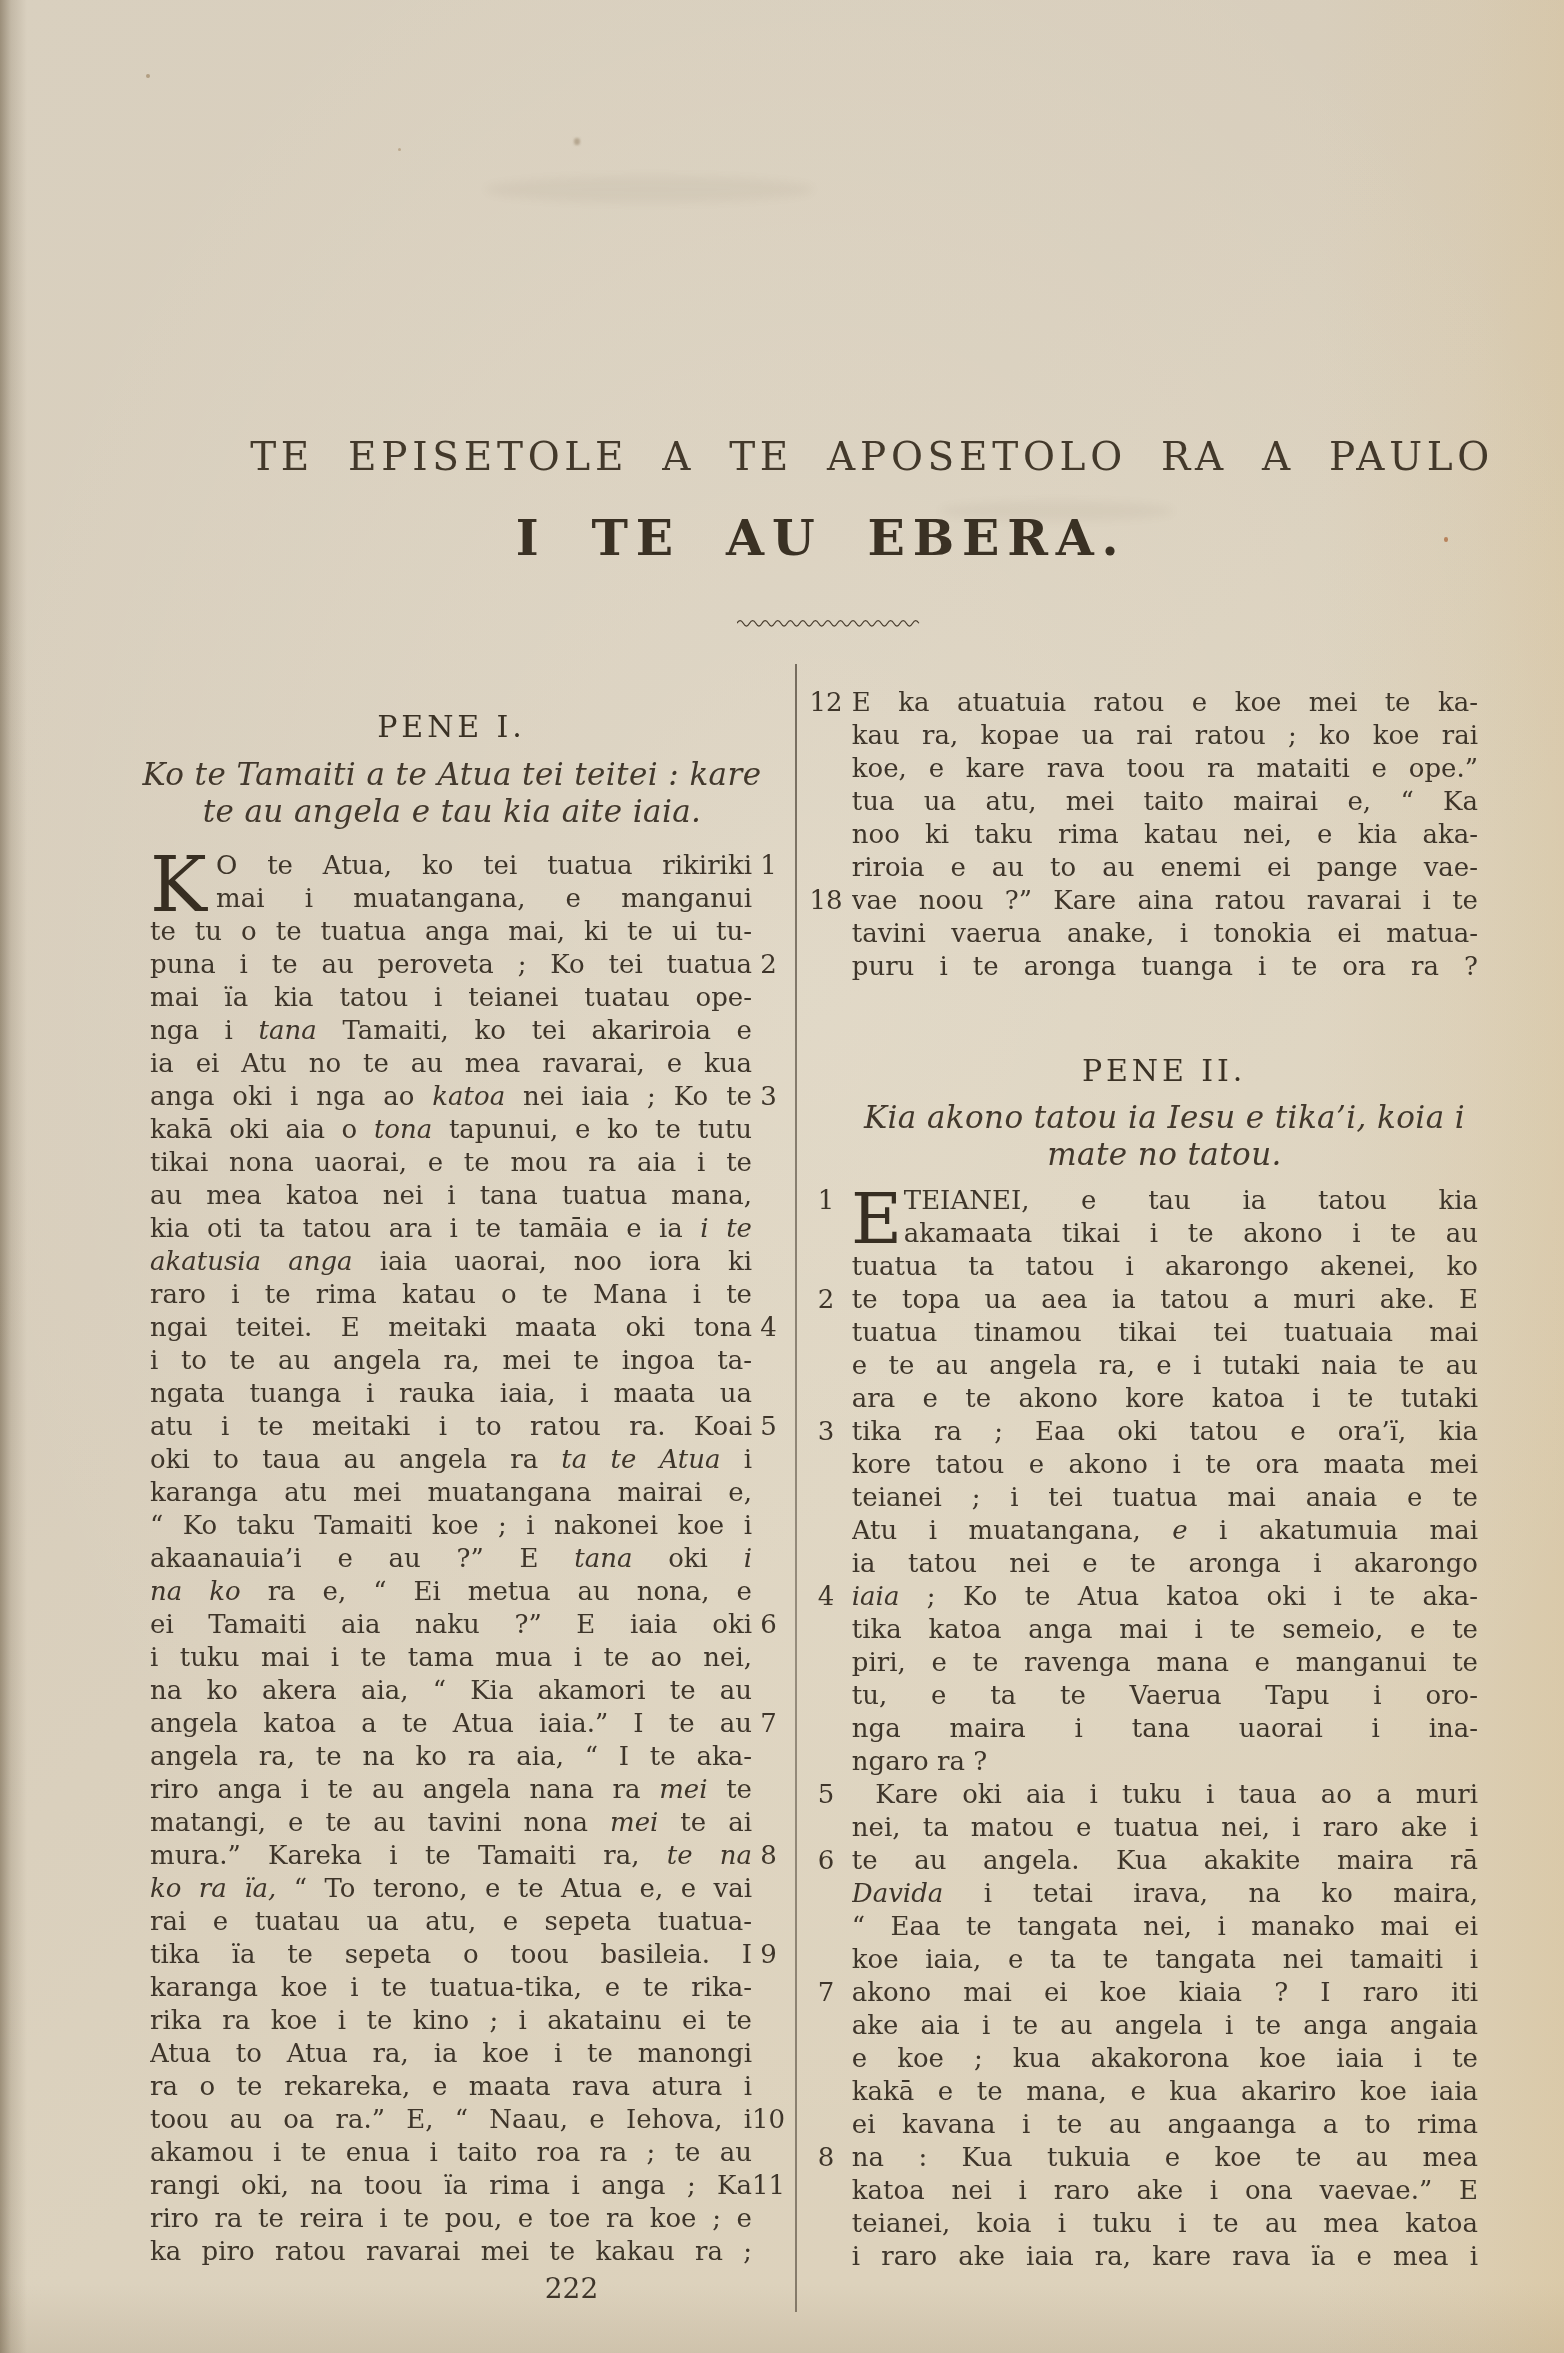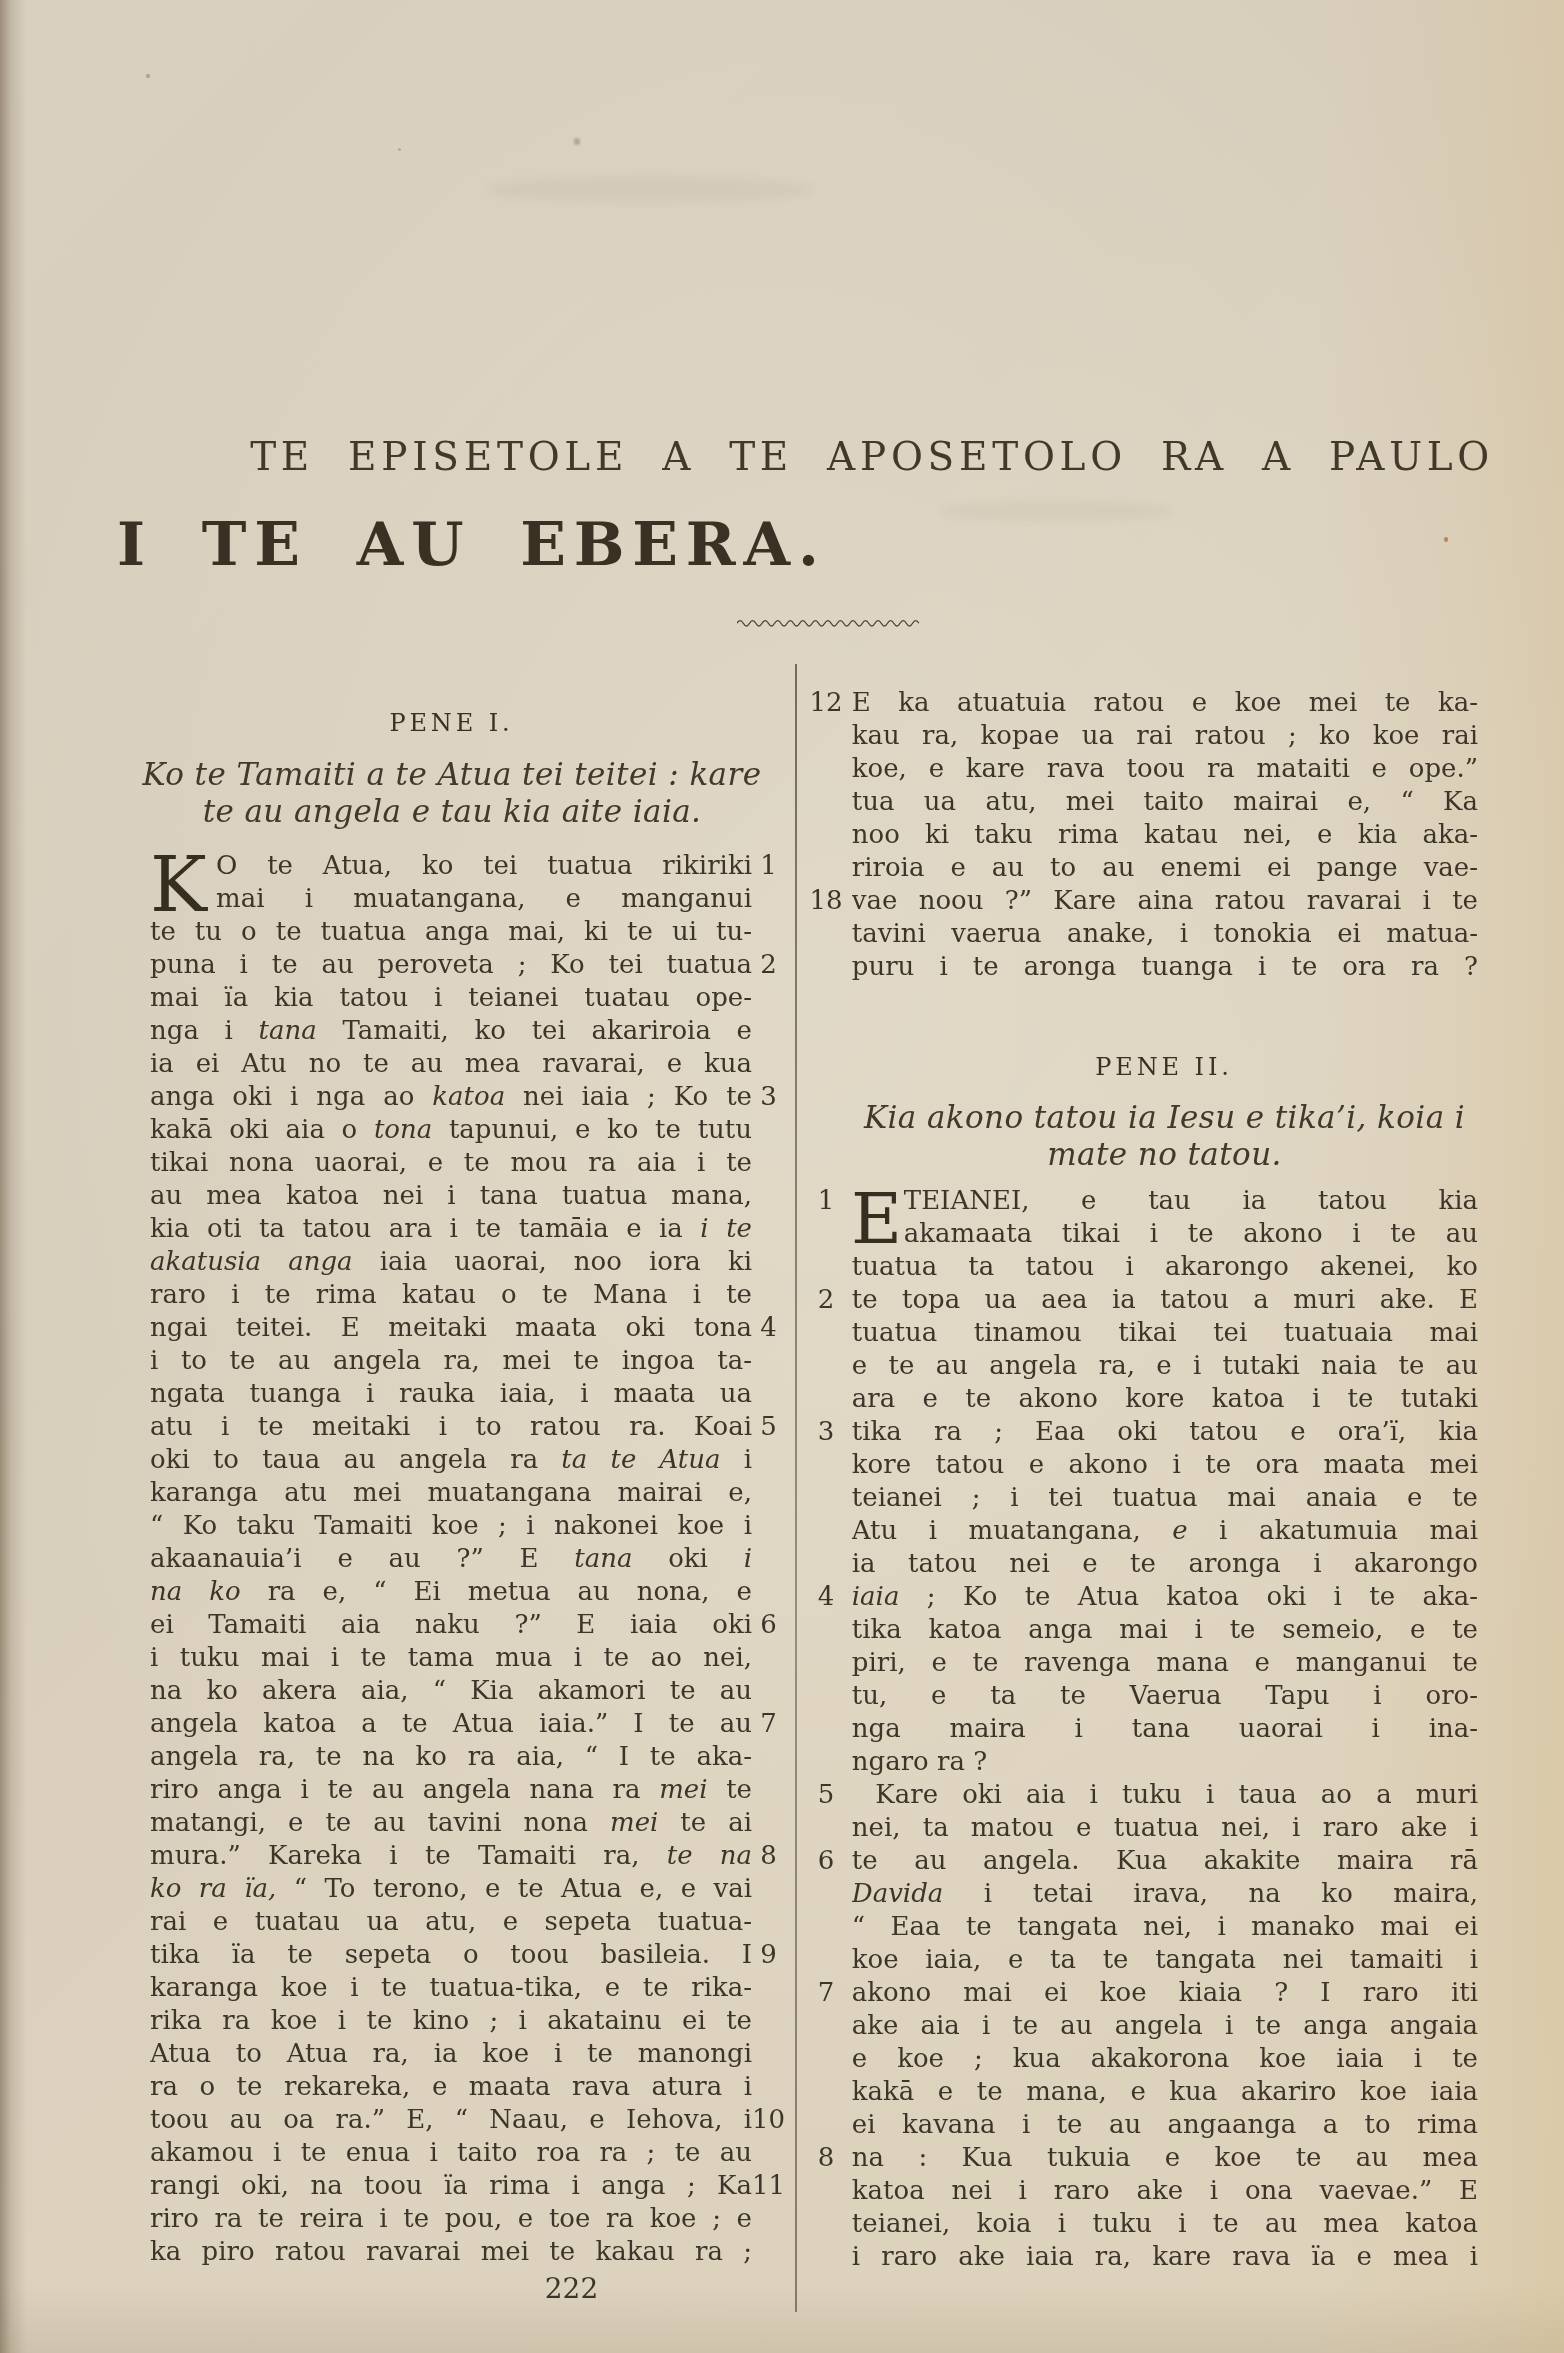--- a/index.html
+++ b/index.html
@@ -19,28 +19,28 @@
   .abs{position:absolute;}
   
   #main-title{
     left:117px;top:434px;width:1377px;
     text-align:right;
     font-size:39px;letter-spacing:4.7px;word-spacing:17px;
     color:#43392b;
   }
   #sub-title{
     left:117px;top:509px;width:1408px;
-    text-align:left;
-    font-size:60px;font-weight:700;letter-spacing:7.8px;word-spacing:20.3px;
+    text-align:center;
+    font-size:49px;font-weight:700;letter-spacing:7.8px;word-spacing:20.3px;
     color:#3a3124;
   }
   #ornament{left:737px;top:617px;width:185px;height:11px;}
   
   .chap-head{
-    text-align:center;font-size:24px;letter-spacing:3.9px;color:#3a3124;
+    text-align:center;font-size:30px;letter-spacing:3.9px;color:#3a3124;
   }
   #pene1{left:150px;top:709px;width:603px;}
   #pene2{left:851px;top:1053px;width:626px;}
   .summary{
     text-align:center;font-style:italic;font-size:31px;color:#42382c;
     letter-spacing:0.4px;
   }
   #sum1a{left:135px;top:756px;width:634px;}
   #sum1b{left:135px;top:793px;width:634px;}
   #sum2a{left:836px;top:1099px;width:657px;}

